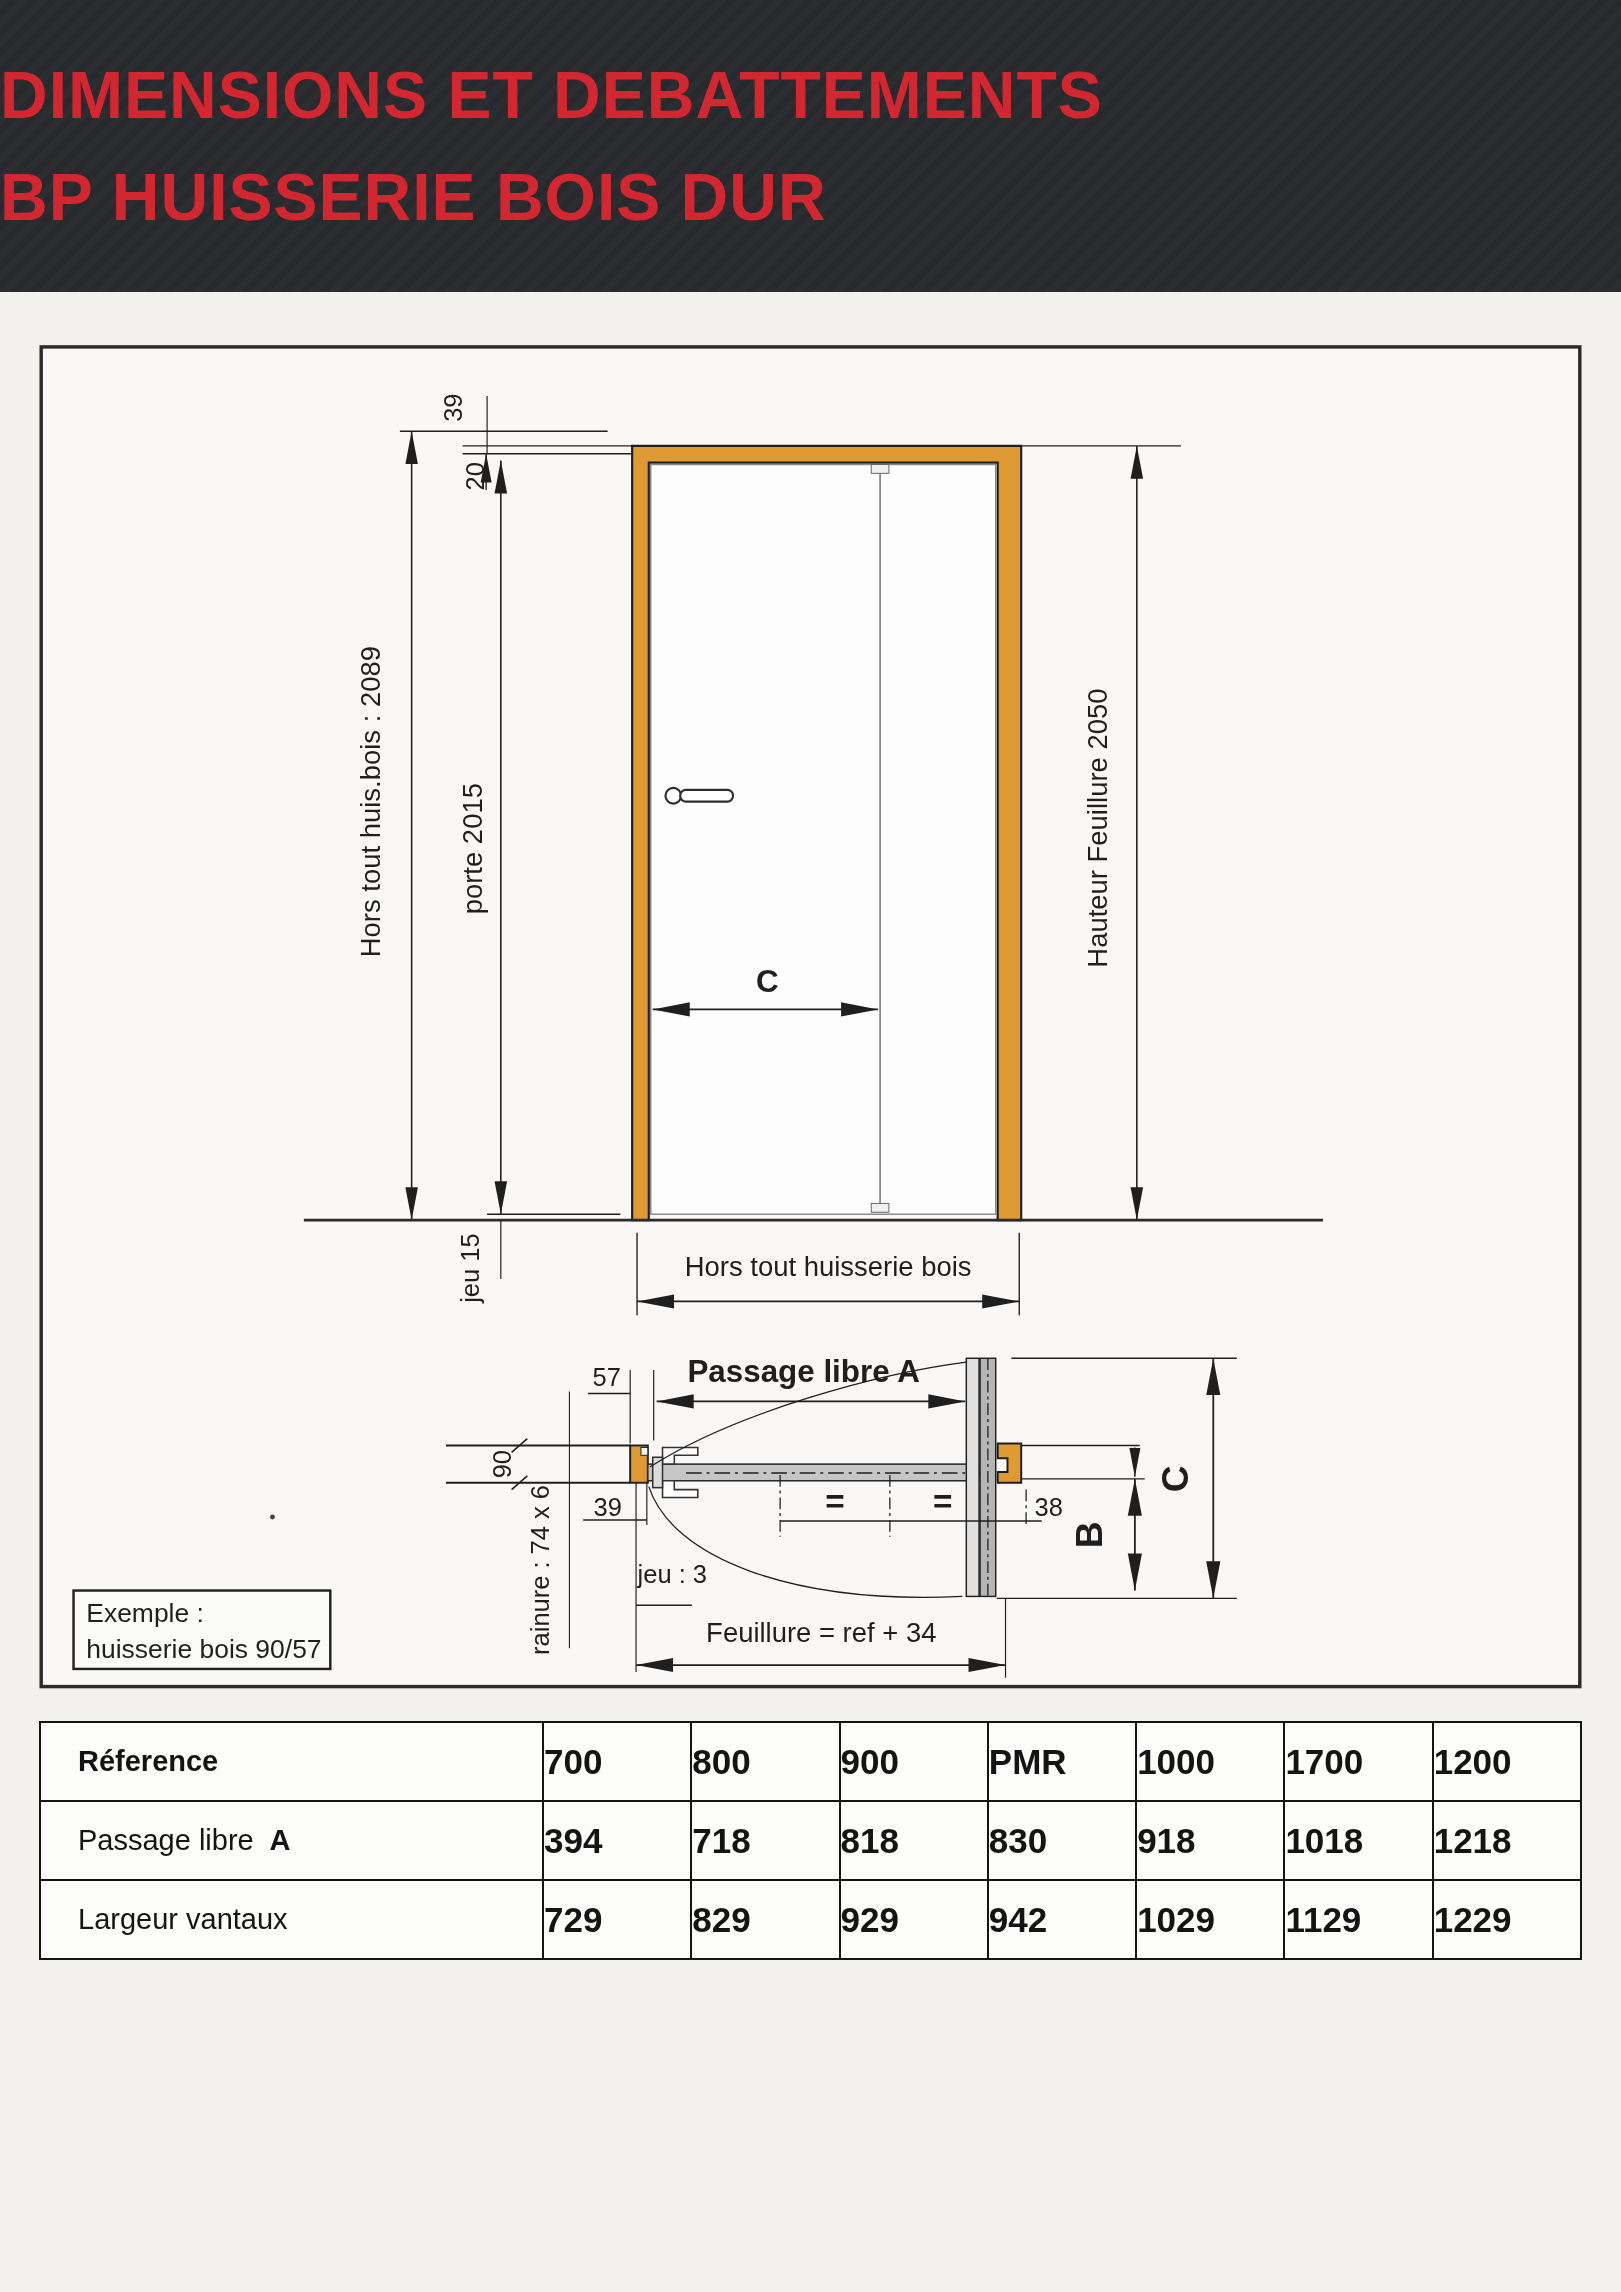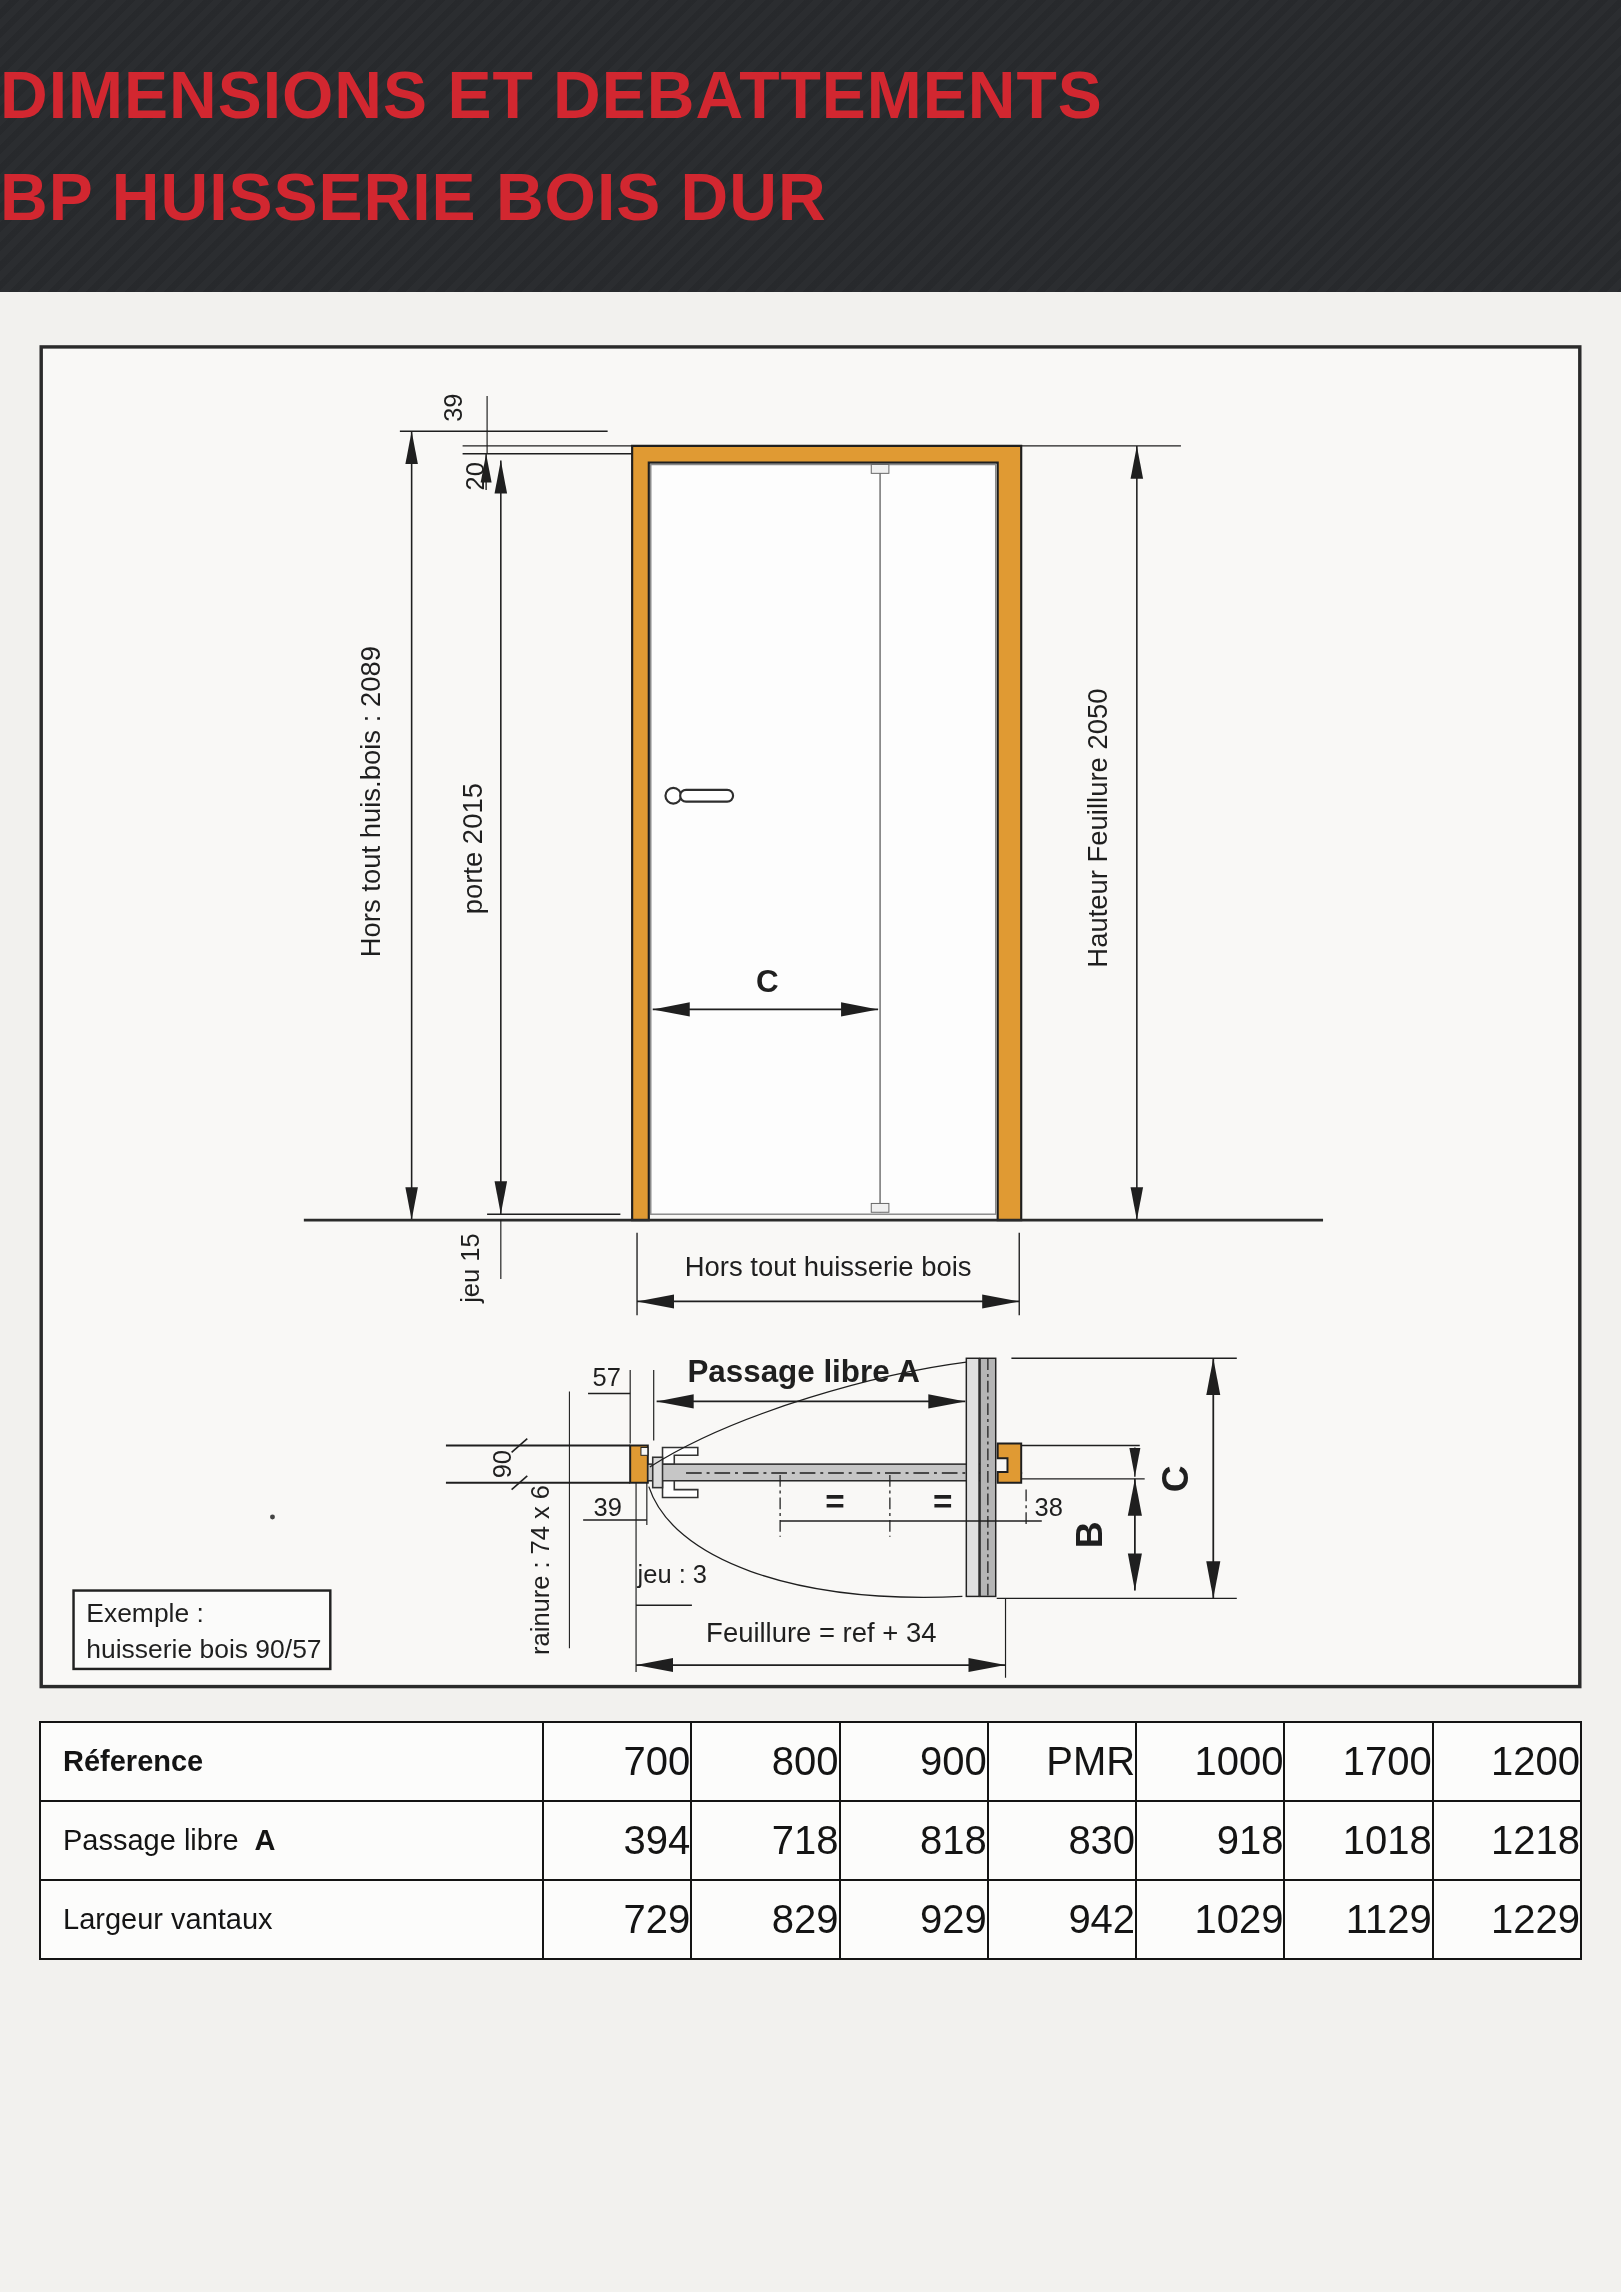--- a/index.html
+++ b/index.html
@@ -19,25 +19,25 @@
     color:#d22730;font-weight:bold;font-size:66px;letter-spacing:1px;
     line-height:1.55;text-align:center;white-space:nowrap;
   }
   svg text{font-family:"Liberation Sans",sans-serif;fill:#1f1f1f;}
   table.dim-table{
     border-collapse:collapse;table-layout:fixed;
     position:absolute;left:39px;top:1721px;width:1543px;
     background:#fcfcfb;color:#141414;
   }
   .dim-table td,.dim-table th{
-    border:2.9px solid #141414;height:77px;text-align:right;
-    font-size:40px;font-weight:normal;padding:0;vertical-align:middle;
+    border:2.9px solid #141414;height:77px;text-align:left;
+    font-size:35px;font-weight:bold;padding:0;vertical-align:middle;
   }
   .dim-table .label-cell{
-    text-align:left;padding-left:22px;font-weight:normal;font-size:29px;
+    text-align:left;padding-left:37px;font-weight:normal;font-size:29px;
   }
   .dim-table .header-label{font-weight:bold;}
   .dim-table .suffix{font-weight:bold;margin-left:15.7px;}
 </style>
 </head>
 <body>
 
 <div class="banner">
   <div class="t1">DIMENSIONS ET DEBATTEMENTS</div>
   <div class="t2">BP HUISSERIE BOIS DUR</div>

